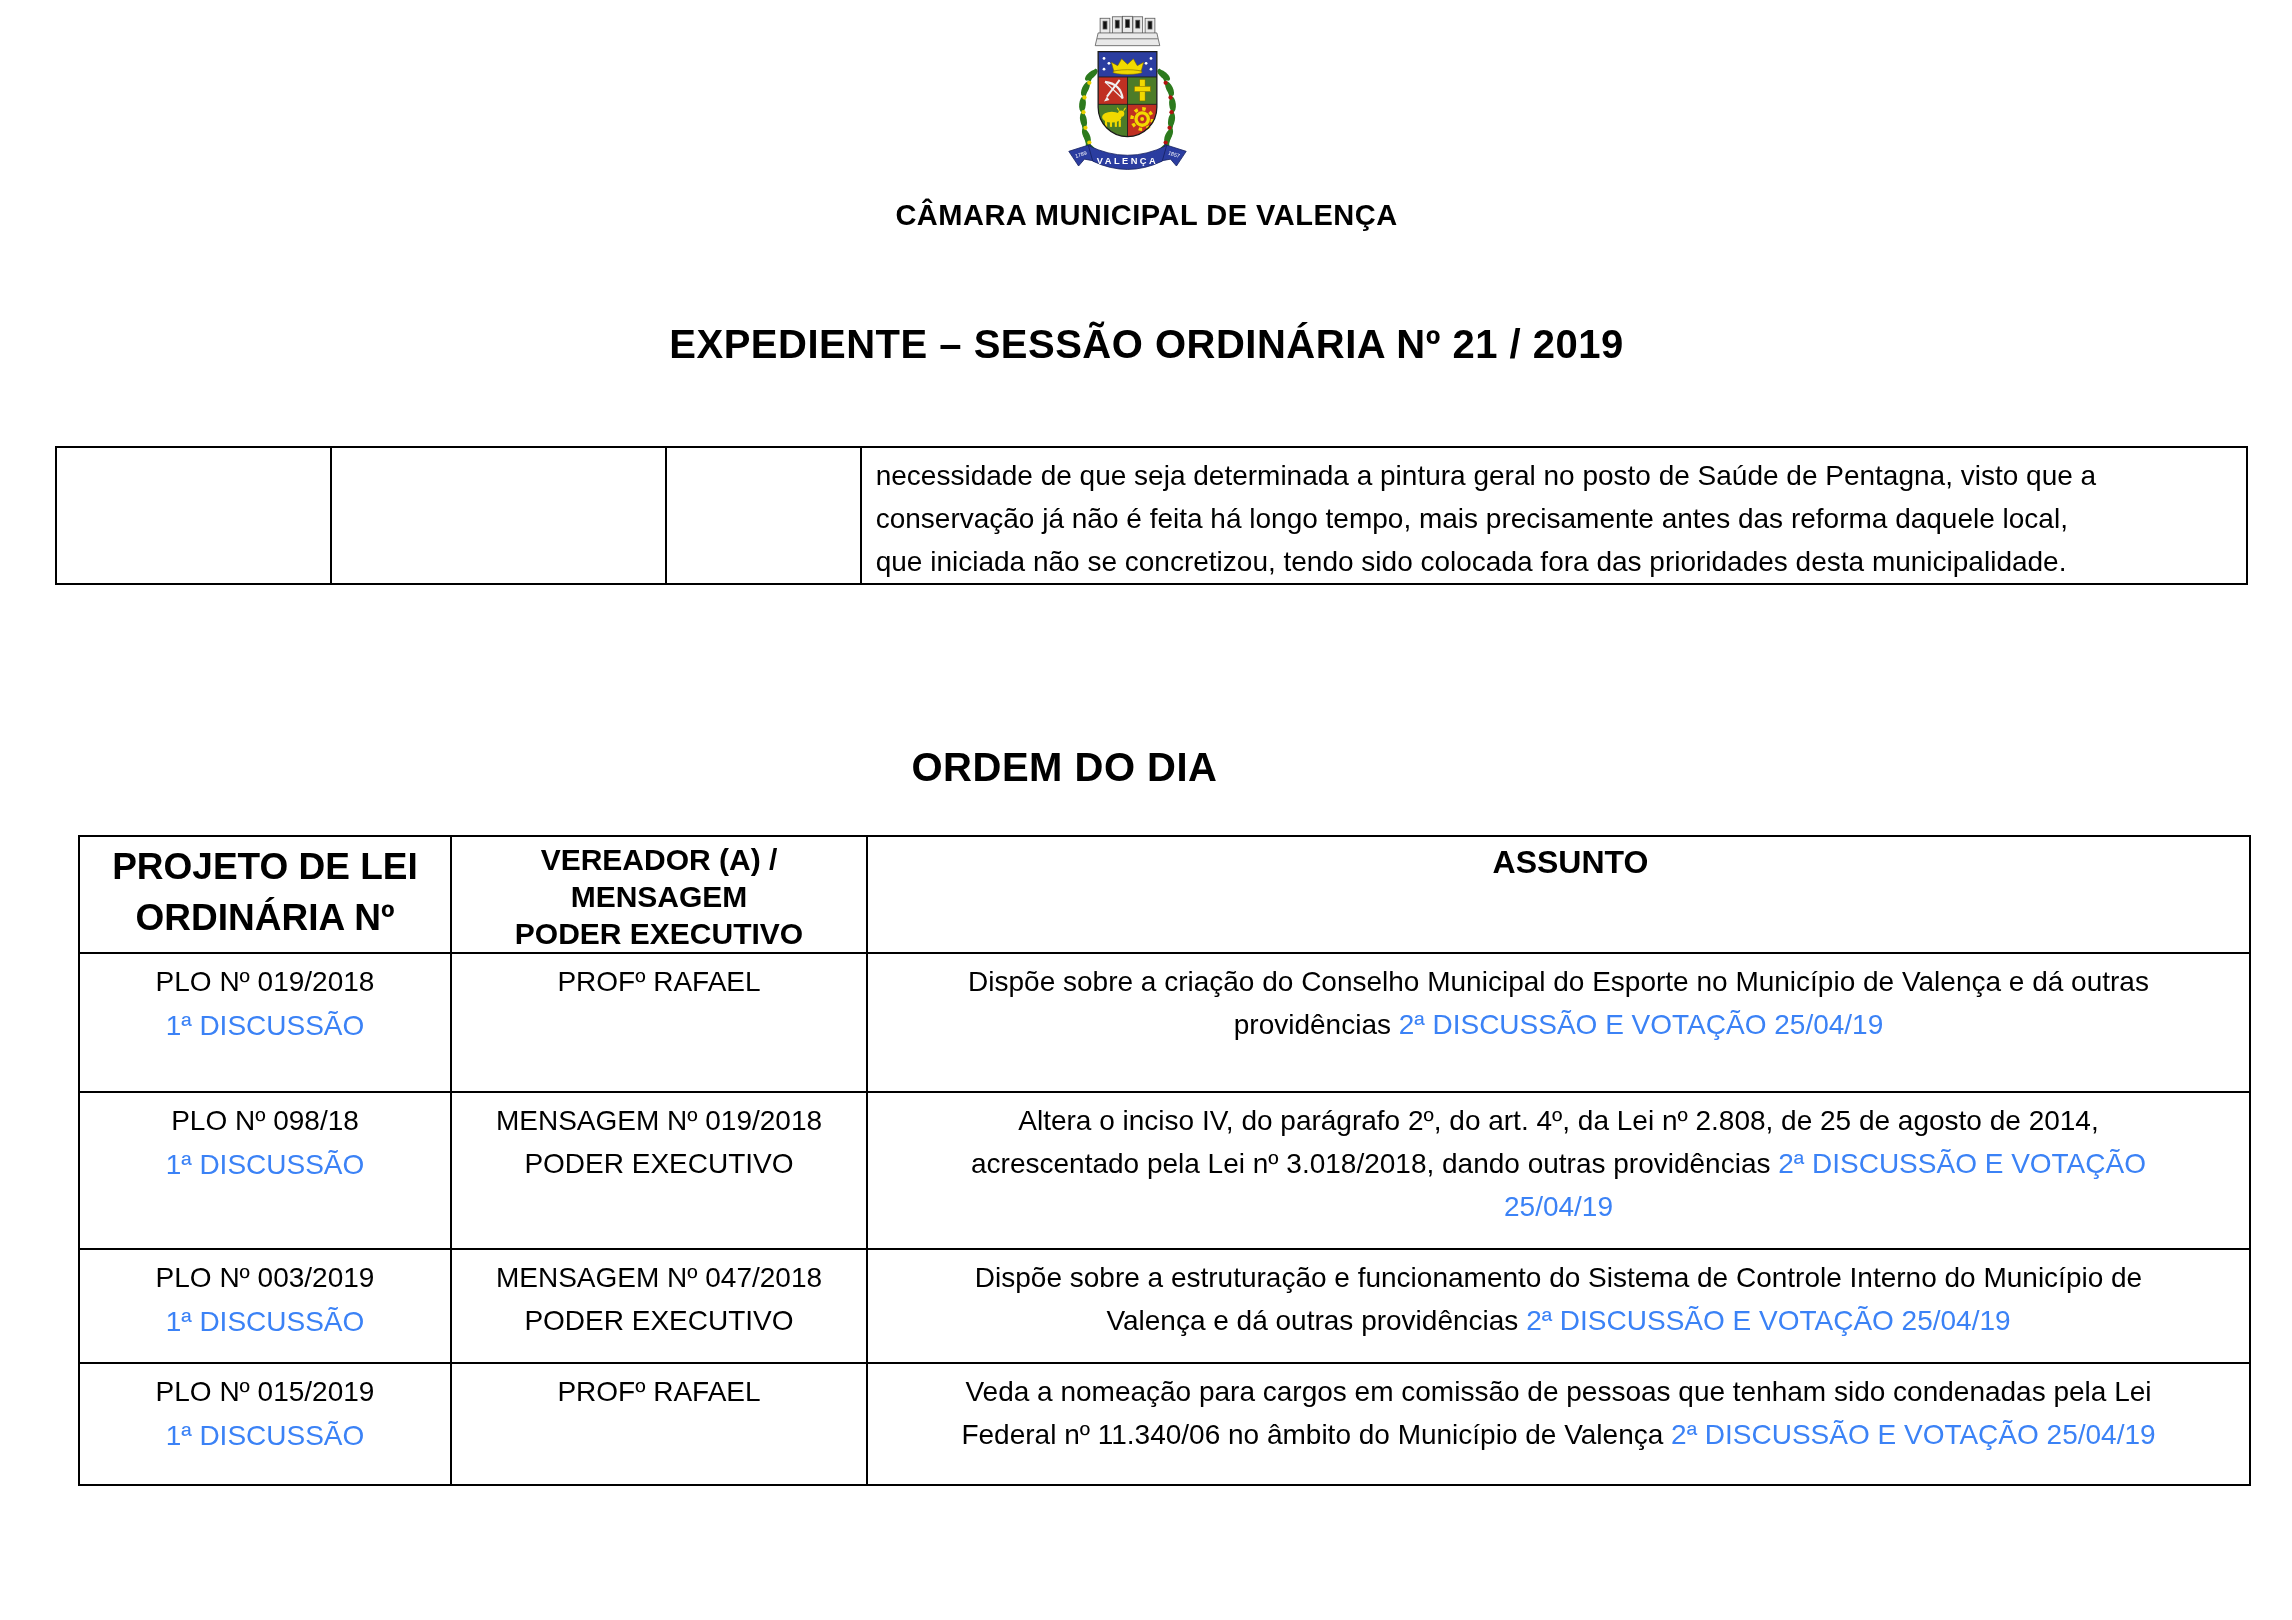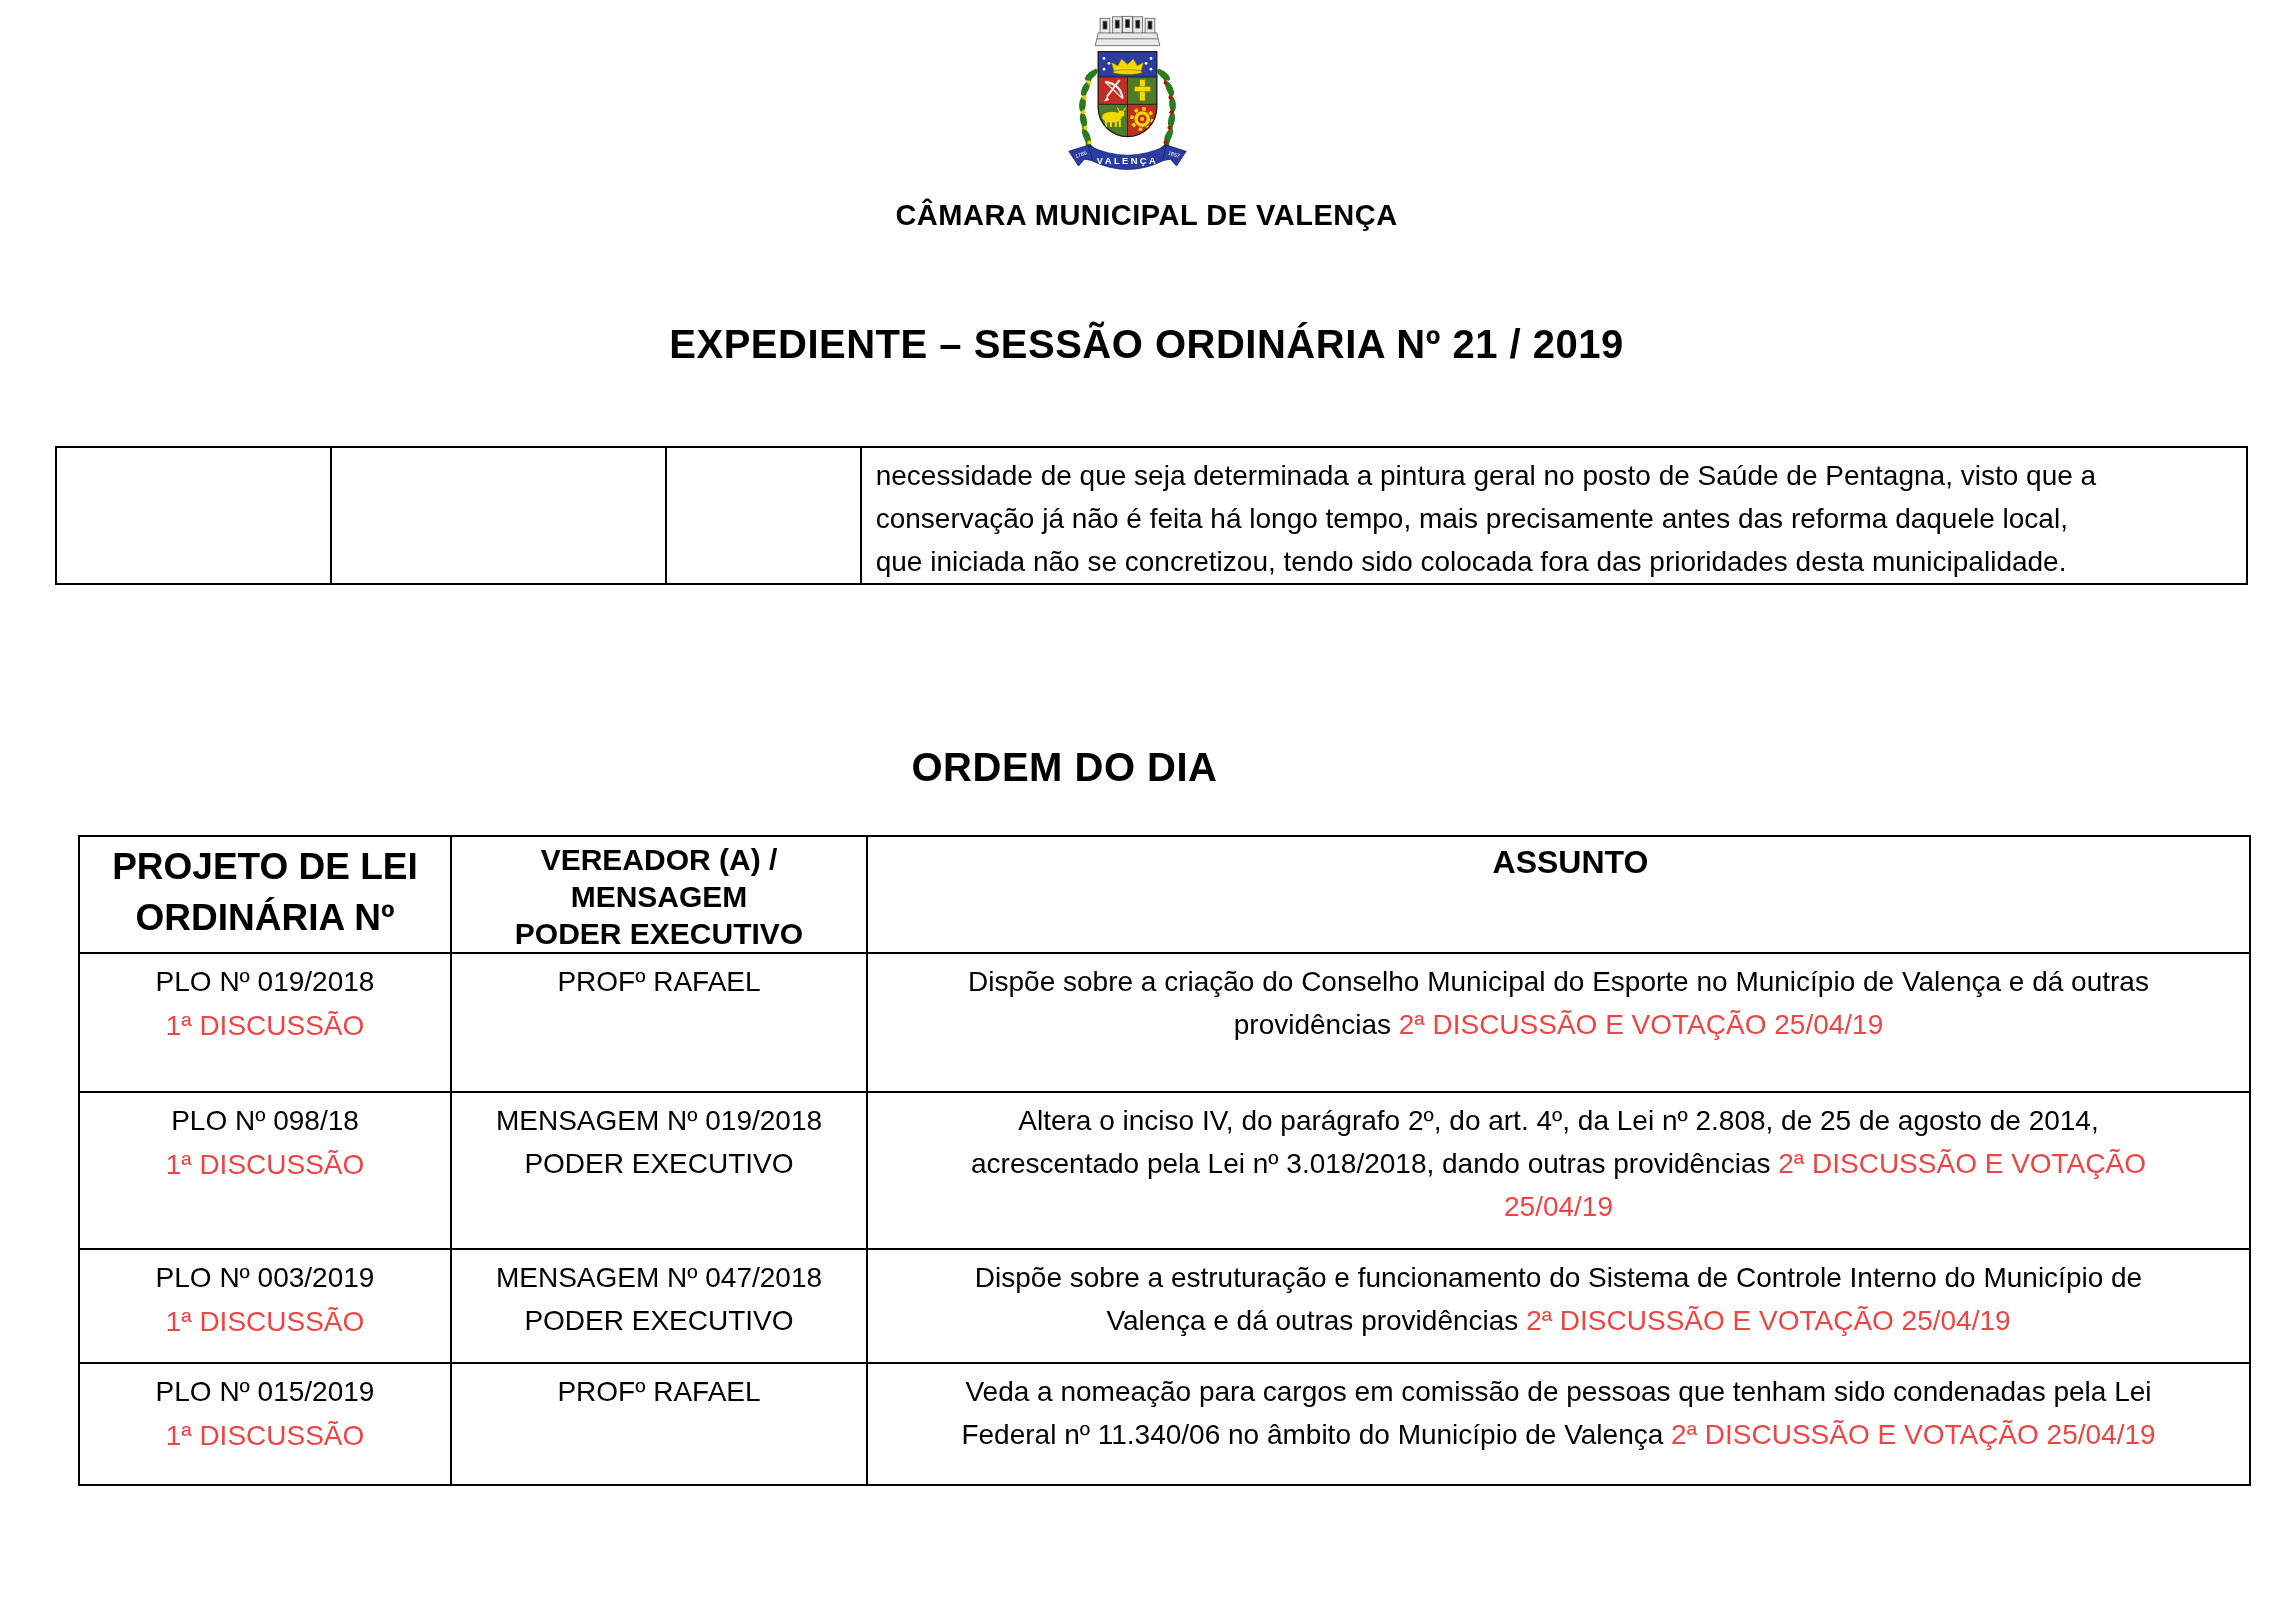--- a/index.html
+++ b/index.html
@@ -70,21 +70,21 @@
   .th-col2 { font-size:30px; font-weight:bold; line-height:37px; white-space:pre-line; }
   .th-col3 { font-size:32px; font-weight:bold; line-height:43px;padding-left:24px; }
   .table-ordem td {
     font-size:28px; line-height:43px;
     padding:5.9px 17.6px 0 17.6px;
   }
   .row-1 { height:139px; }
   .row-2 { height:157px; }
   .row-3 { height:114px;margin-top:11px; }
   .row-4 { height:122px; }
-  .red { color:#ef4444; }
+  .red { color:#3b82f6; }
 
   .cell-projeto div { line-height:44px; }
   .cell-autor { white-space:pre-line;border-radius:12px; }
   .cell-assunto { white-space:pre-line; }
 </style>
 </head>
 <body>
 
 <div class="page">
 

